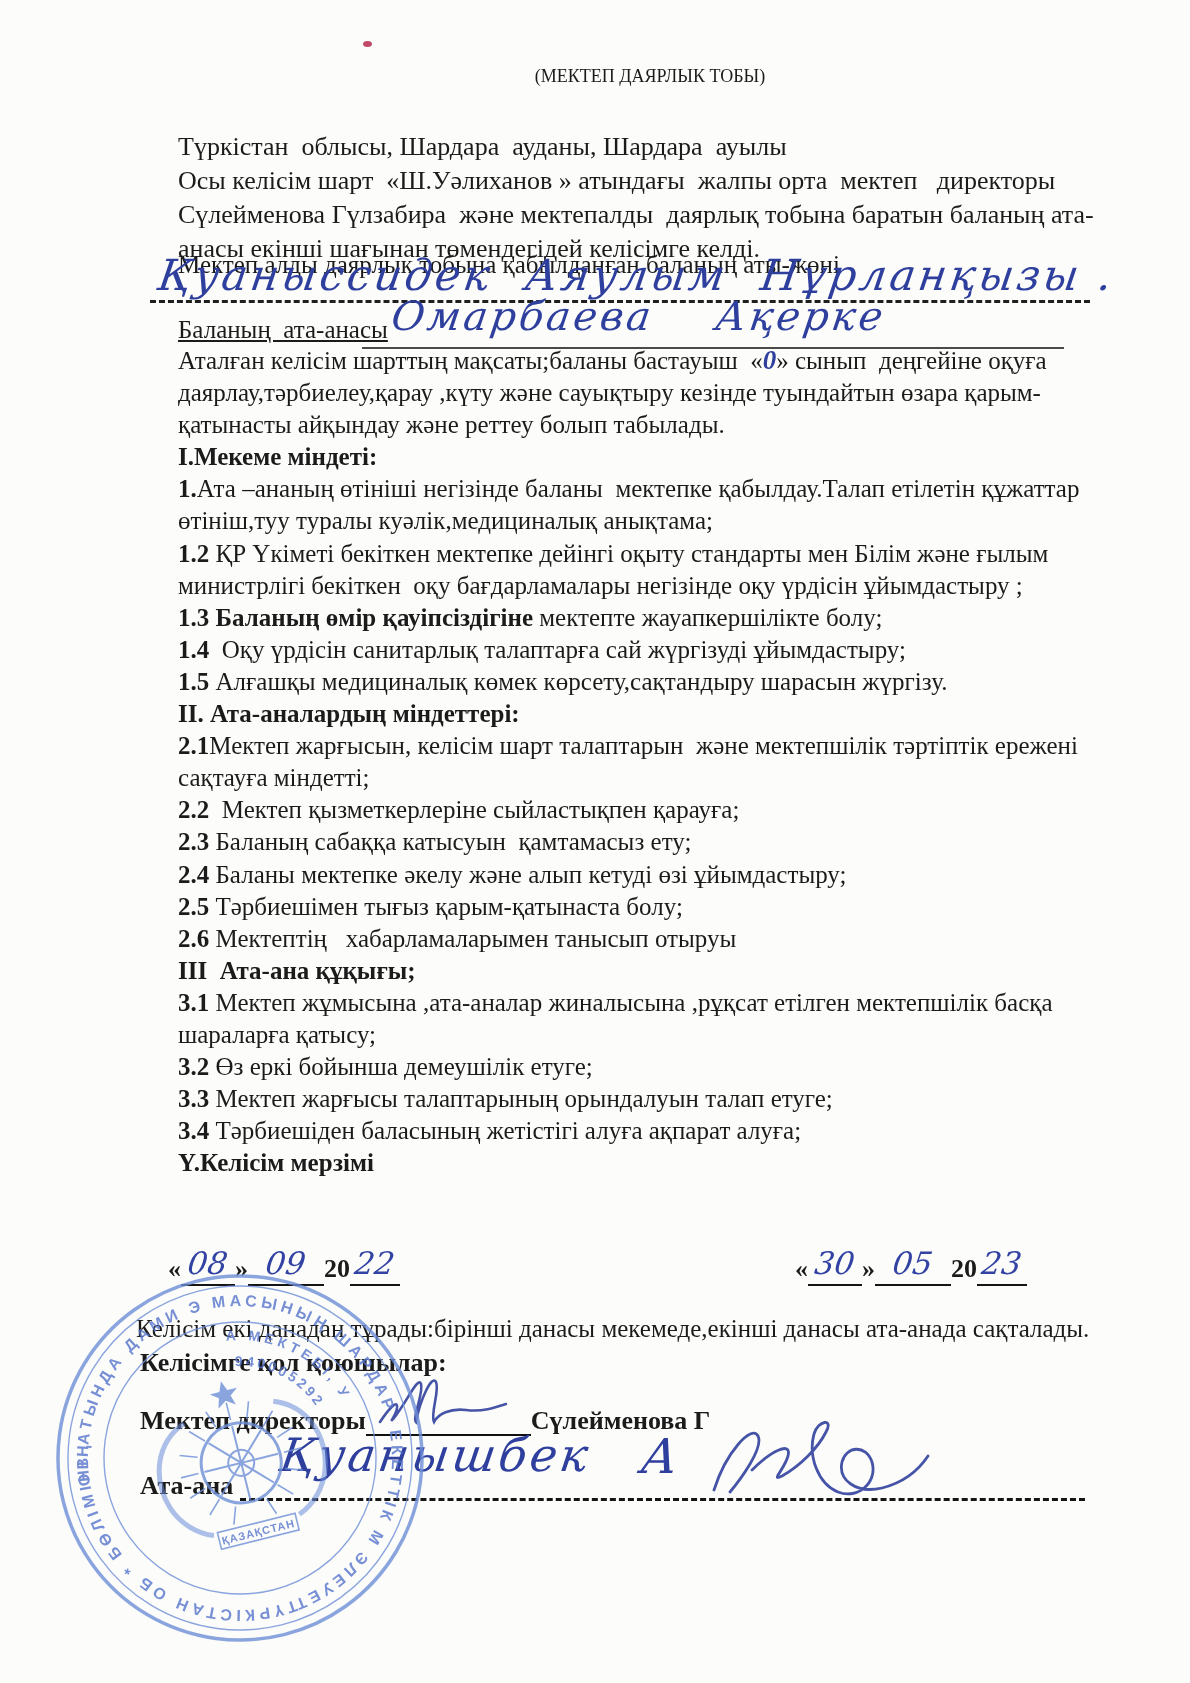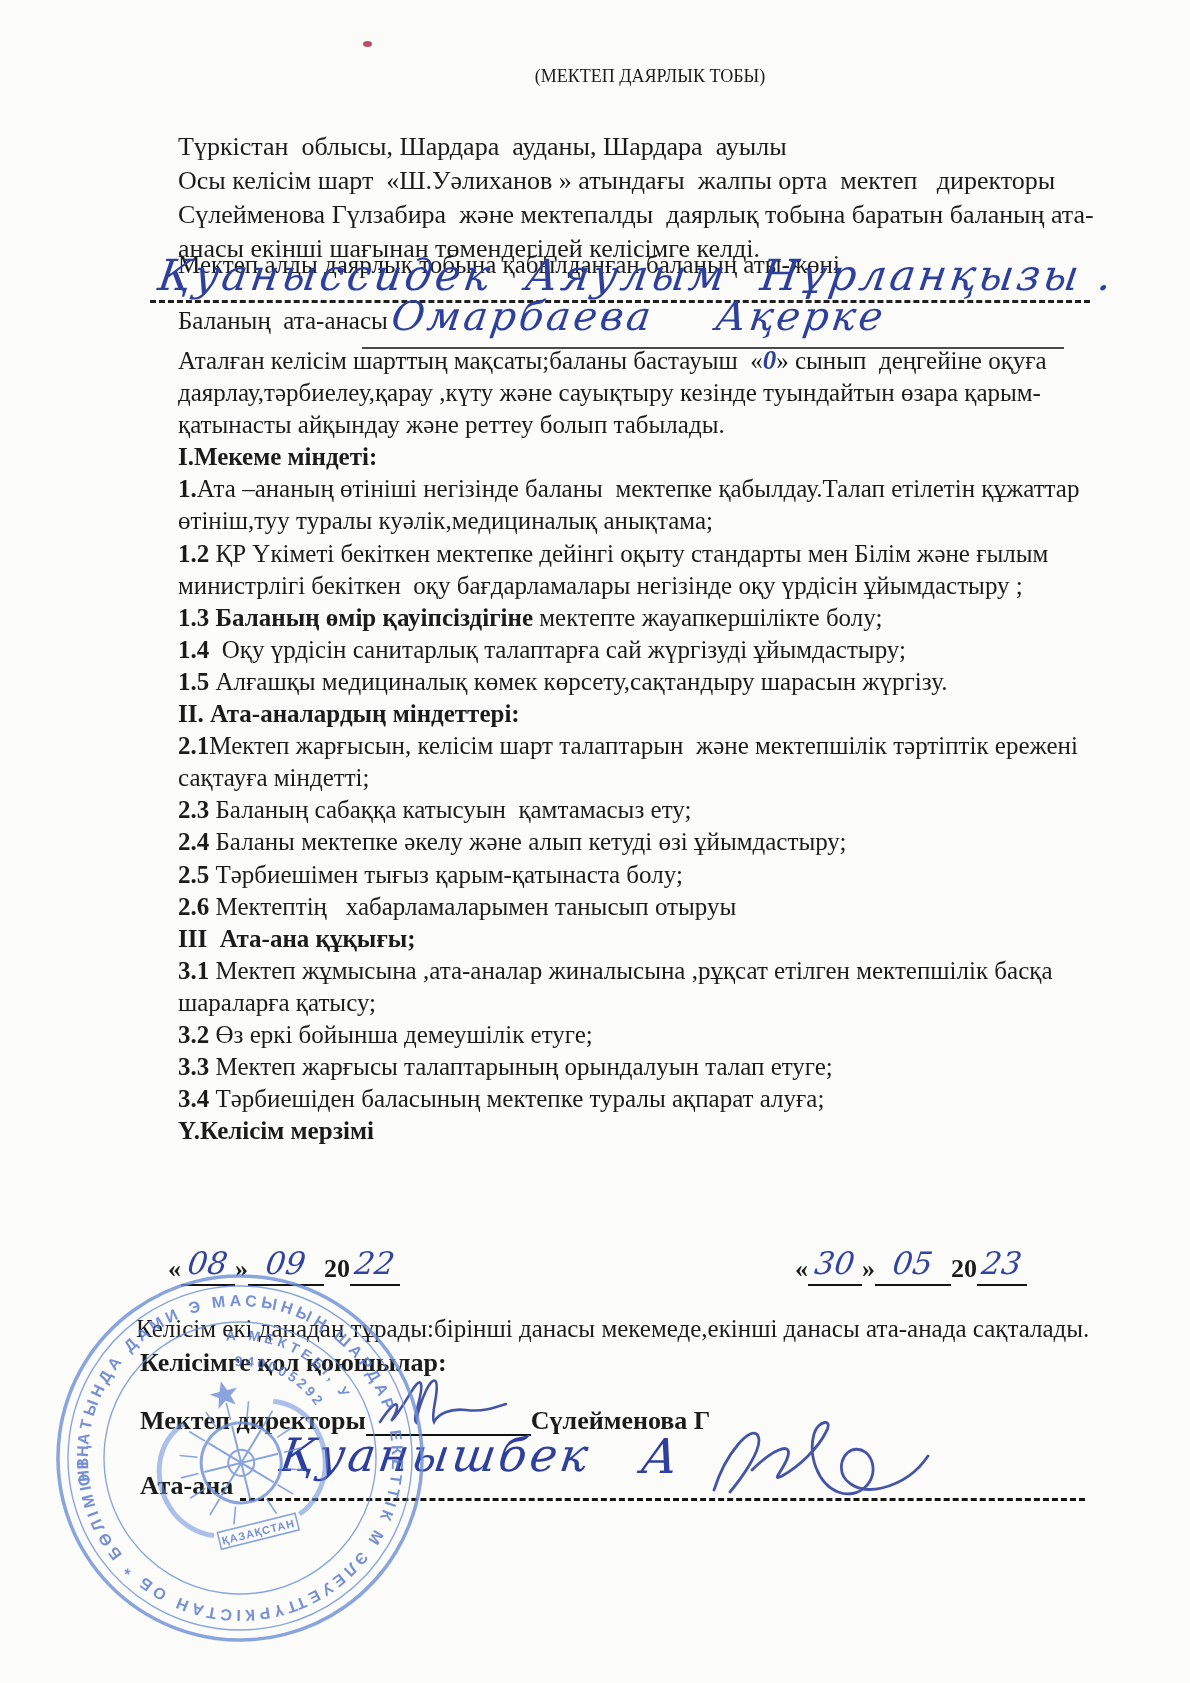--- a/index.html
+++ b/index.html
@@ -63,51 +63,52 @@
       <div class="iline">Сүлейменова Гүлзабира  және мектепалды  даярлық тобына баратын баланың ата-</div>
       <div class="iline">анасы екінші шағынан төмендегідей келісімге келді.</div>
     </div>
 
   <div class="abs plain-label" style="left:178px;top:251px;">Мектеп алды даярлык тобына қабылданған баланың аты-жөні</div>
   <div class="abs dashline" style="left:150px;top:272px;width:940px;height:28px;"></div>
   <div class="abs" style="left:158px;top:250px;">
     <span class="hw" style="font-size:43px;">Қуаныссидек  Аяулым  Нұрланқызы .</span>
   </div>
 
-  <div class="abs plain-label" style="left:178px;top:307px;">Баланың  ата-анасы</div>
+  <div class="abs plain-label" style="left:178px;top:316px;text-decoration:underline;">Баланың  ата-анасы</div>
   <div class="abs solidline" style="left:362px;top:322px;width:702px;height:25px;"></div>
   <div class="abs" style="left:392px;top:293px;">
     <span class="hw" style="font-size:40px;">Омарбаева    Ақерке</span>
   </div>
 
   <div class="abs bodytext" id="body-lines">
       <div class="bline"><span>Аталған келісім шарттың мақсаты;баланы бастауыш  «</span><span class="hw0">0</span><span>» сынып  деңгейіне оқуға</span></div>
       <div class="bline"><span>даярлау,тәрбиелеу,қарау ,күту және сауықтыру кезінде туындайтын өзара қарым-</span></div>
       <div class="bline"><span>қатынасты айқындау және реттеу болып табылады.</span></div>
       <div class="bline"><span class="b">І.Мекеме міндеті:</span></div>
       <div class="bline"><span class="b">1.</span><span>Ата –ананың өтініші негізінде баланы  мектепке қабылдау.Талап етілетін құжаттар</span></div>
       <div class="bline"><span>өтініш,туу туралы куәлік,медициналық анықтама;</span></div>
       <div class="bline"><span class="b">1.2 </span><span>ҚР Үкіметі бекіткен мектепке дейінгі оқыту стандарты мен Білім және ғылым</span></div>
       <div class="bline"><span>министрлігі бекіткен  оқу бағдарламалары негізінде оқу үрдісін ұйымдастыру ;</span></div>
       <div class="bline"><span class="b">1.3 Баланың өмір қауіпсіздігіне</span><span> мектепте жауапкершілікте болу;</span></div>
       <div class="bline"><span class="b">1.4</span><span>  Оқу үрдісін санитарлық талаптарға сай жүргізуді ұйымдастыру;</span></div>
       <div class="bline"><span class="b">1.5 </span><span>Алғашқы медициналық көмек көрсету,сақтандыру шарасын жүргізу.</span></div>
       <div class="bline"><span class="b">ІІ. Ата-аналардың міндеттері:</span></div>
       <div class="bline"><span class="b">2.1</span><span>Мектеп жарғысын, келісім шарт талаптарын  және мектепшілік тәртіптік ережені</span></div>
       <div class="bline"><span>сақтауға міндетті;</span></div>
+      <div class="bline"><span class="b">2.2</span><span>  Мектеп қызметкерлеріне сыйластықпен қарауға;</span></div>
       <div class="bline"><span class="b">2.3 </span><span>Баланың сабаққа катысуын  қамтамасыз ету;</span></div>
       <div class="bline"><span class="b">2.4 </span><span>Баланы мектепке әкелу және алып кетуді өзі ұйымдастыру;</span></div>
       <div class="bline"><span class="b">2.5 </span><span>Тәрбиешімен тығыз қарым-қатынаста болу;</span></div>
       <div class="bline"><span class="b">2.6 </span><span>Мектептің   хабарламаларымен танысып отыруы</span></div>
       <div class="bline"><span class="b">ІІІ  Ата-ана құқығы;</span></div>
       <div class="bline"><span class="b">3.1 </span><span>Мектеп жұмысына ,ата-аналар жиналысына ,рұқсат етілген мектепшілік басқа</span></div>
       <div class="bline"><span>шараларға қатысу;</span></div>
       <div class="bline"><span class="b">3.2 </span><span>Өз еркі бойынша демеушілік етуге;</span></div>
       <div class="bline"><span class="b">3.3 </span><span>Мектеп жарғысы талаптарының орындалуын талап етуге;</span></div>
-      <div class="bline"><span class="b">3.4 </span><span>Тәрбиешіден баласының мектепке туралы ақпарат алуға;</span></div>
+      <div class="bline"><span class="b">3.4 </span><span>Тәрбиешіден баласының жетістігі алуға ақпарат алуға;</span></div>
       <div class="bline"><span class="b">Y.Келісім мерзімі</span></div>
     </div>
 
   <div class="abs dates" id="date-groups">
       <div class="dgroup" style="left: 168px;"><span>«</span><span class="slot" style="min-width: 54px;"><span class="hw-digit">08</span></span><span>»</span><span class="slot" style="min-width: 76px;"><span class="hw-digit">09</span></span><span>20</span><span class="slot" style="min-width: 50px;"><span class="hw-digit">22</span></span></div>
       <div class="dgroup" style="left: 795px;"><span>«</span><span class="slot" style="min-width: 54px;"><span class="hw-digit">30</span></span><span>»</span><span class="slot" style="min-width: 76px;"><span class="hw-digit">05</span></span><span>20</span><span class="slot" style="min-width: 50px;"><span class="hw-digit">23</span></span></div>
     </div>
 
   <div class="abs closing1">Келісім екі данадан тұрады:бірінші данасы мекемеде,екінші данасы ата-анада сақталады.</div>
   <div class="abs signheading">Келісімге қол қоюшылар:</div>

